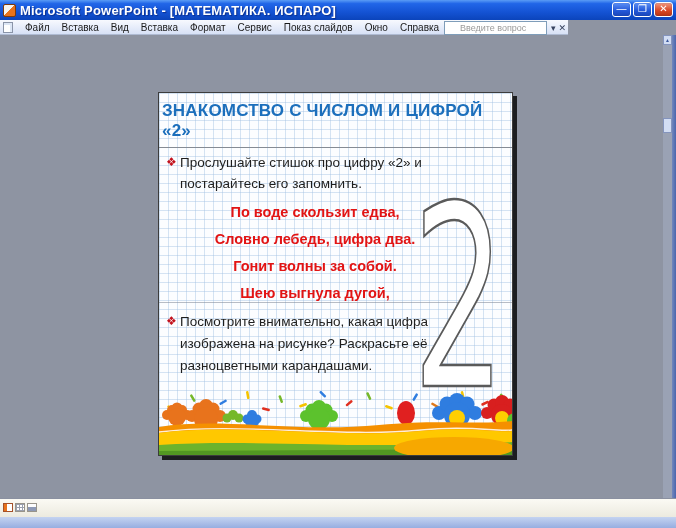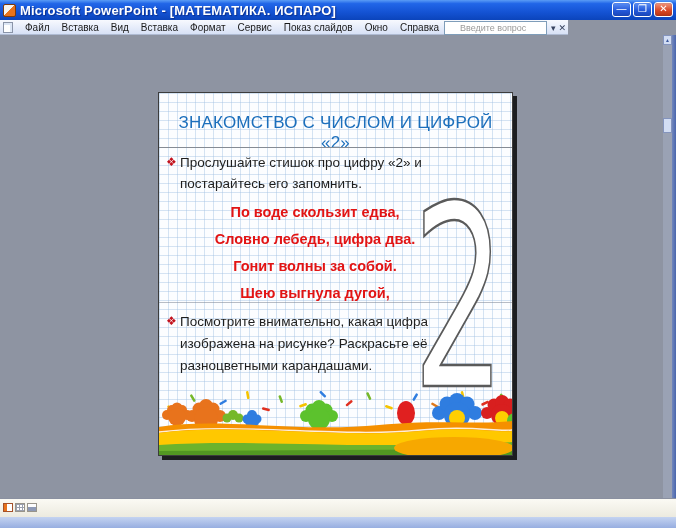--- a/index.html
+++ b/index.html
@@ -41,22 +41,22 @@
   .scroll-thumb{position:absolute;top:83px;left:0;width:9px;height:15px;box-sizing:border-box;
     background:#d2ddf3;border:1px solid #8494bd;}
 
   
   .slide{position:absolute;left:158px;top:57px;width:355px;height:364px;box-sizing:border-box;
     background-color:#fcfdff;
     background-image:linear-gradient(to right,rgba(165,195,228,.45) 1px,transparent 1px),
                      linear-gradient(to bottom,rgba(165,195,228,.45) 1px,transparent 1px);
     background-size:9px 9px;
     border:1px solid #3c3c3c;box-shadow:4px 4px 0 rgba(12,12,14,.88);overflow:hidden;}
-  .slide-title{position:absolute;top:18px;left:3px;right:3px;height:44px;display:flex;align-items:center;
-    justify-content:center;color:#1c6fbc;font-weight:normal;font-size:17px;text-align:center;letter-spacing:.2px;}
+  .slide-title{position:absolute;top:6px;left:3px;right:3px;height:44px;display:flex;align-items:center;
+    justify-content:center;color:#1c6fbc;font-weight:bold;font-size:17px;text-align:left;letter-spacing:.2px;}
   .divider1{position:absolute;top:54px;left:0;width:100%;height:1px;background:#858b94;}
   .divider2{position:absolute;top:209px;left:0;width:100%;height:1px;background:rgba(125,135,150,.55);}
   .bullet{position:absolute;display:grid;grid-template-columns:14px 1fr;color:#1e1e1e;
     font-size:13.5px;line-height:21px;}
   .bullet-1{top:59px;left:7px;width:340px;}
   .bullet-2{top:218px;left:7px;width:270px;line-height:22px;}
   .bullet-marker{color:#c3121d;font-size:12px;line-height:21px;}
   .poem{position:absolute;top:106px;left:12px;width:288px;text-align:center;color:#e21414;
     font-weight:bold;font-size:14.5px;line-height:27px;}
   .big2-svg{position:absolute;left:250px;top:99px;width:100px;height:200px;}

